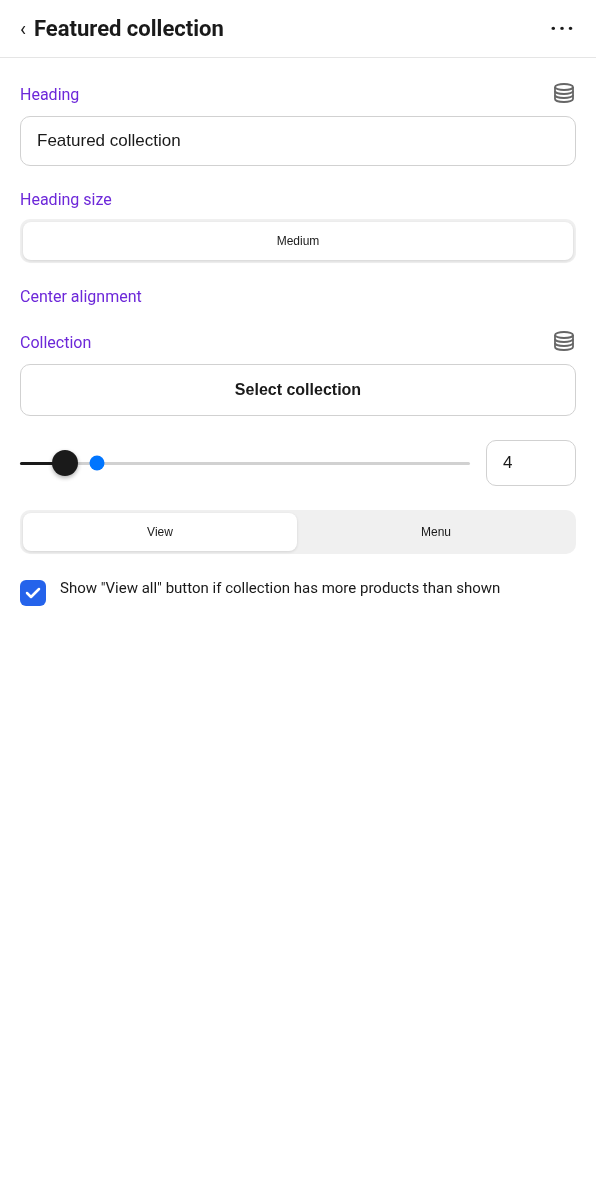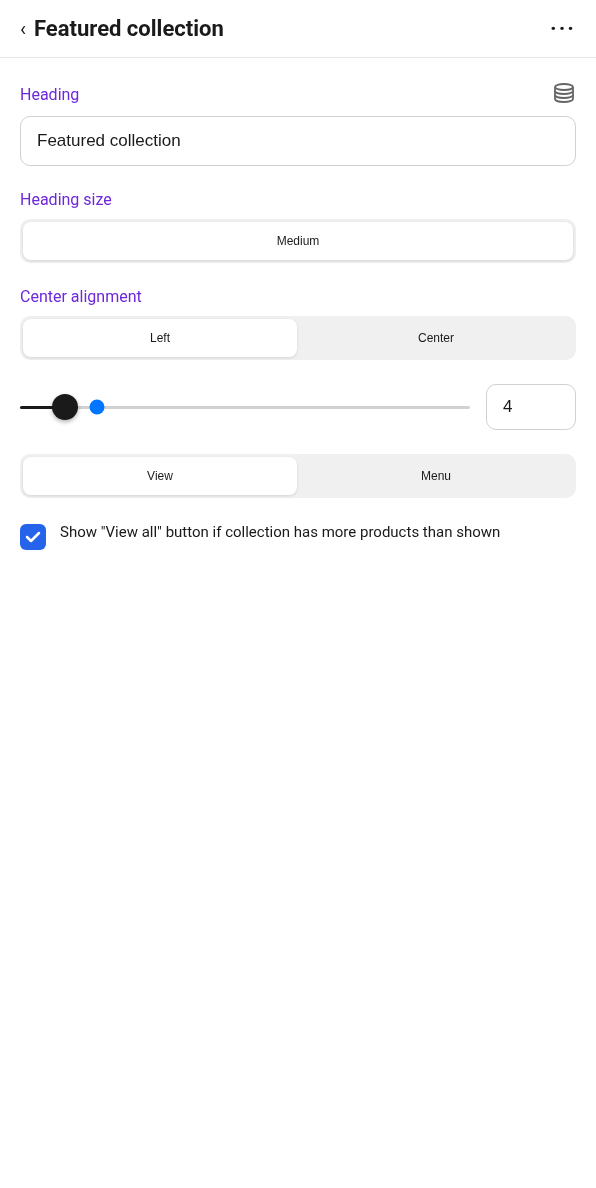--- a/index.html
+++ b/index.html
@@ -278,26 +278,36 @@
 
   <div class="field-group">
     <span class="field-label">Heading size</span>
     <div class="toggle-group">
       <button class="toggle-btn active">Medium</button>
     </div>
   </div>
 
   <div class="field-group">
     <span class="field-label">Center alignment</span>
-    <div class="toggle-group">
-      <button class="toggle-btn active">Left</button>
-      <button class="toggle-btn">Center</button>
-    </div>
-  </div>
-
+  </div>
+
+  <div class="field-group">
+    <div class="field-label-row">
+      <span class="field-label">Collection</span>
+      <div class="db-icon">
+        <svg viewBox="0 0 24 24" fill="none" stroke="#666" stroke-width="1.8">
+          <ellipse cx="12" cy="5" rx="9" ry="3"></ellipse>
+          <path d="M3 5v4c0 1.66 4 3 9 3s9-1.34 9-3V5"></path>
+          <path d="M3 9v4c0 1.66 4 3 9 3s9-1.34 9-3V9"></path>
+          <path d="M3 13v4c0 1.66 4 3 9 3s9-1.34 9-3v-4"></path>
+        </svg>
+      </div>
+    </div>
+    <button class="select-btn">Select collection</button>
+  </div>
 
   <div class="field-group">
     <div class="slider-row">
       <div class="slider-container">
         <div class="slider-track">
           <div class="slider-fill"></div>
           <div class="slider-thumb"></div>
         </div>
         <input type="range" class="slider-input" min="1" max="20" value="4" style="">
       </div>

